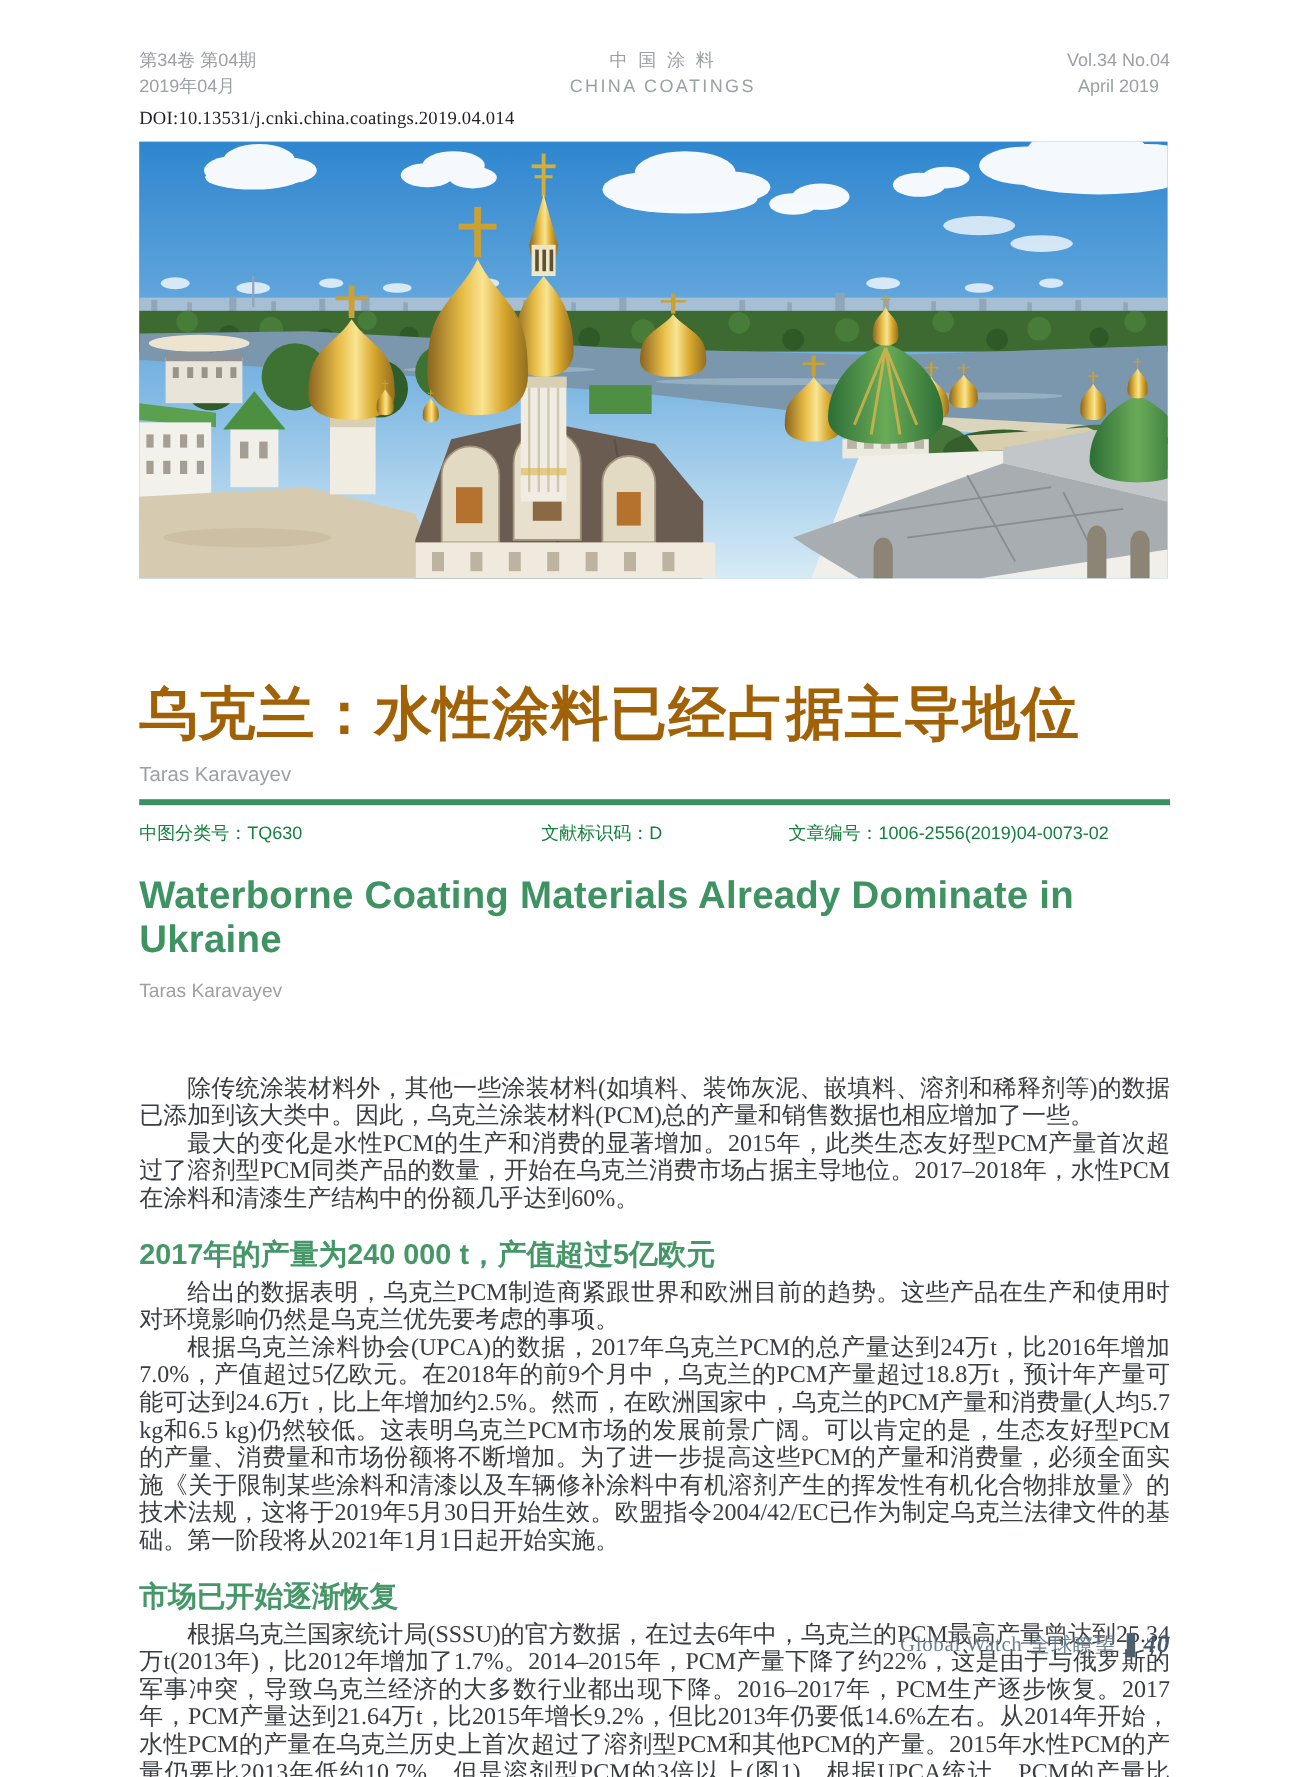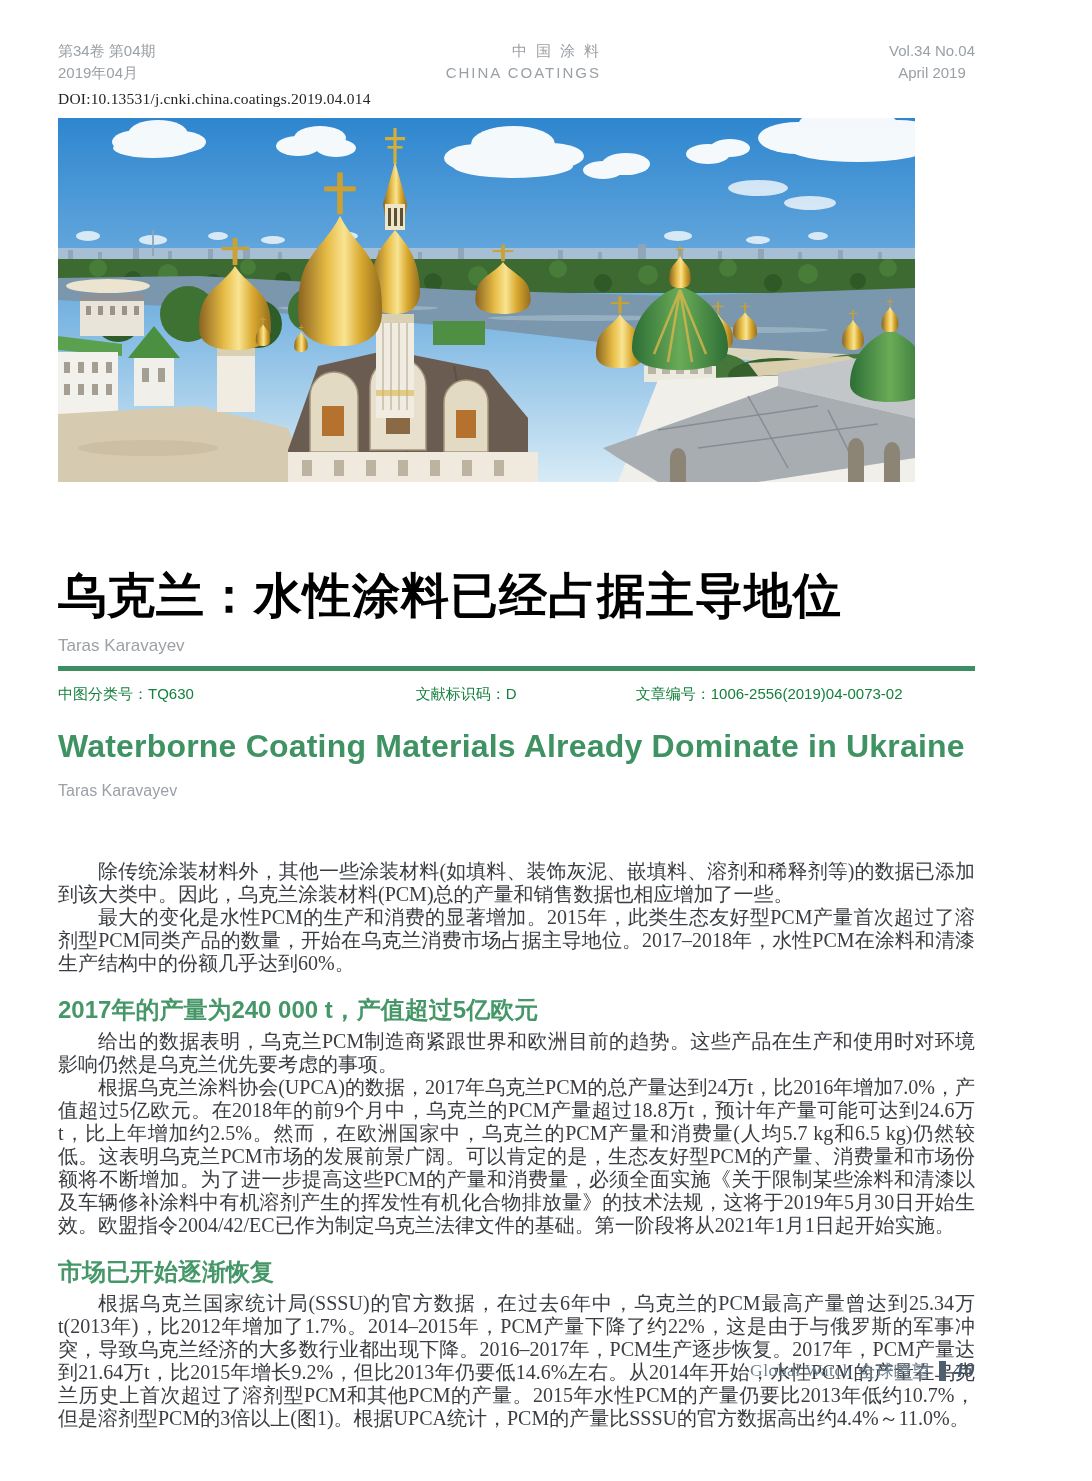--- a/index.html
+++ b/index.html
@@ -1,39 +1,39 @@
 <!DOCTYPE html>
 <html><head>
 <meta charset="utf-8">
 <style>
   html,body{margin:0;padding:0;}
   body{
     width:1092px;height:1481px;position:relative;background:#ffffff;
     font-family:"Liberation Serif","DejaVu Serif",serif;color:#3a3d41;
     overflow:hidden;
   }
-  .page{position:absolute;inset:0;padding:40px 117px 0 58px;box-sizing:border-box;}
+  .page{position:absolute;inset:0;padding:40px 117px 0 116px;box-sizing:border-box;}
 
   
   .jheader{display:flex;justify-content:space-between;align-items:flex-start;
     font-family:"Liberation Sans","DejaVu Sans",sans-serif;color:#9aa0a5;
     font-size:15px;line-height:22px;}
   .jheader .col{white-space:nowrap;}
-  .jheader .center{text-align:right;}
+  .jheader .center{text-align:center;}
   .jheader .center .cn{letter-spacing:9px;margin-right:-9px;}
   .jheader .center .en{letter-spacing:2px;margin-right:-2px;}
   .jheader .right{text-align:center;}
   .doi{margin-top:6px;font-size:15.5px;color:#222326;letter-spacing:.2px;}
 
   
   .photo{margin-top:10px;width:857px;height:364px;display:block;background:#7cb6e2;}
 
   
   .title-cn{margin-top:86px;font-family:"Liberation Sans","DejaVu Sans",sans-serif;
-    font-weight:bold;font-size:48px;line-height:56px;color:#000000;letter-spacing:1px;}
+    font-weight:bold;font-size:48px;line-height:56px;color:#a16207;letter-spacing:1px;}
   .author{margin-top:12px;font-family:"Liberation Sans","DejaVu Sans",sans-serif;
     font-size:17px;color:#9ba1a6;}
   .rule{margin-top:10px;height:5px;background:#3e8e63;}
   .meta{margin-top:14px;display:flex;font-family:"Liberation Sans","DejaVu Sans",sans-serif;
     font-size:15px;color:#15803d;}
   .meta .m1{width:39%;}
   .meta .m2{width:24%;}
   .meta .m3{width:37%;}
   .title-en{margin-top:24px;font-family:"Liberation Sans","DejaVu Sans",sans-serif;
     font-weight:bold;font-size:32px;line-height:36px;color:#3f9362;letter-spacing:.2px;}

